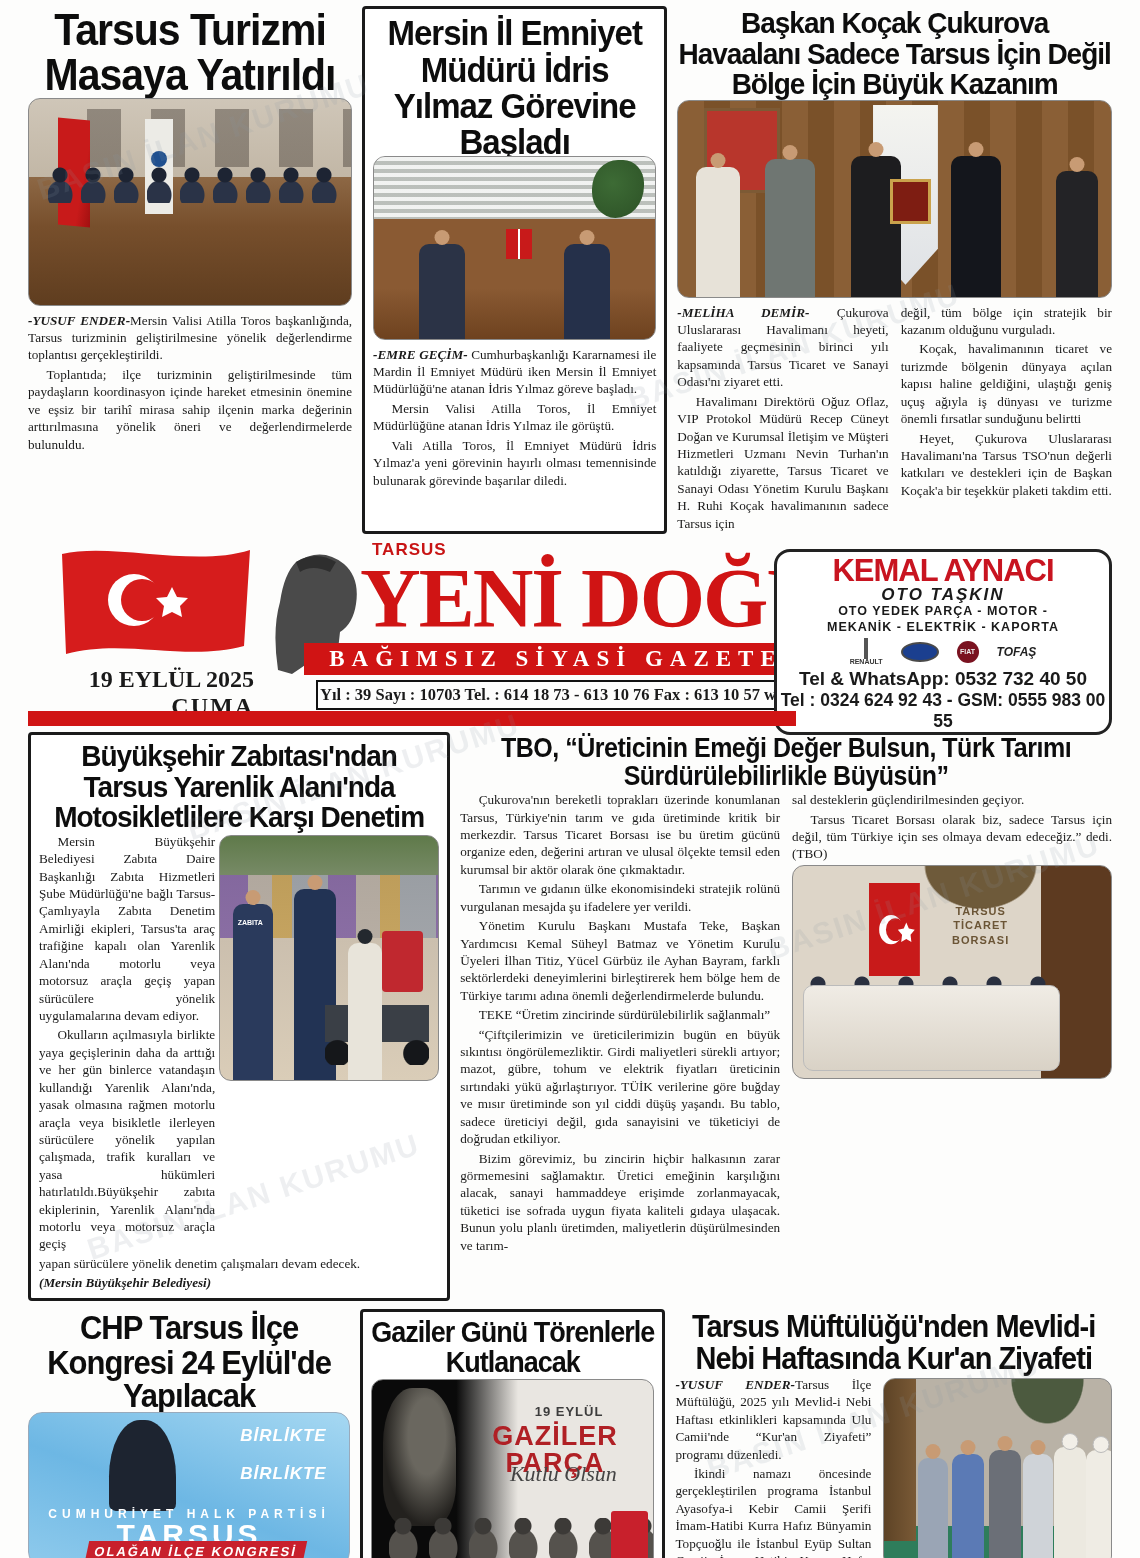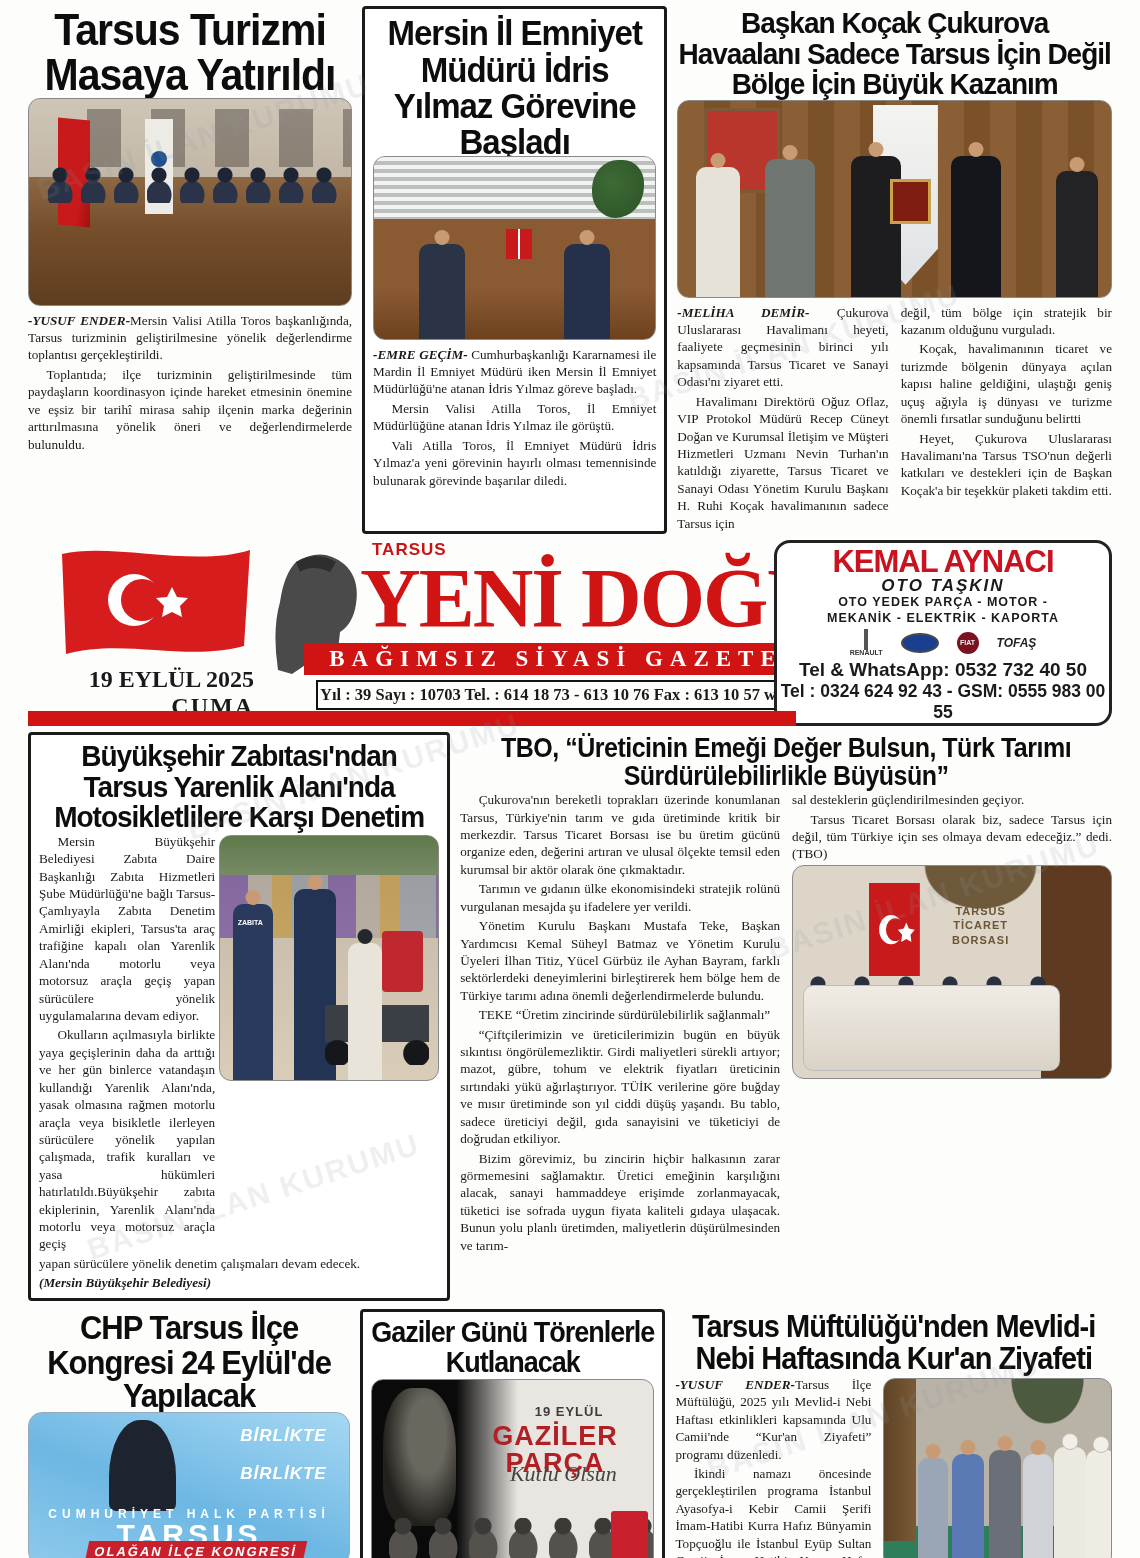--- a/index.html
+++ b/index.html
@@ -117,21 +117,21 @@
   .mh-center{position:absolute;left:232px;top:0;width:548px;text-align:left}
   .mh-city{color:#c81414;font:bold 17px "Liberation Sans",sans-serif;letter-spacing:1px;margin-left:112px}
   .mh-title{color:#d01414;font-weight:bold;font-size:84px;line-height:.92;letter-spacing:-2px;margin-left:100px;
             font-family:"Liberation Serif",serif;white-space:nowrap}
   .mh-sub{background:#d01414;color:#fff;font:bold 23px "Liberation Serif",serif;letter-spacing:7px;
           text-align:center;padding:3px 0;margin:6px 0 5px 44px}
   .mh-info{border:2px solid #111;font-weight:bold;font-size:16.5px;text-align:center;padding:3px 2px;margin-left:56px;white-space:nowrap}
   .mh-ata{position:absolute;left:238px;top:8px}
   .mh-redbar{position:absolute;left:0;bottom:0;width:768px;height:15px;background:#d01414}
   
-  .adbox{position:absolute;right:0;top:0;width:332px;height:180px;border:3px solid #222;border-radius:16px;
+  .adbox{position:absolute;right:0;top:9px;width:332px;height:180px;border:3px solid #222;border-radius:16px;
          overflow:hidden;text-align:center;background:#fff;font-family:"Liberation Sans",sans-serif}
   .ad-title{color:#c81420;font-weight:bold;font-size:31px;letter-spacing:-1px;line-height:1;margin-top:3px}
   .ad-sub{font-weight:bold;font-style:italic;font-size:17px;letter-spacing:2px;line-height:1.05}
   .ad-l1,.ad-l2{font-weight:bold;font-size:12.5px;letter-spacing:1px;line-height:1.25}
   .brands{display:flex;justify-content:center;align-items:center;gap:18px;height:30px;margin:2px 0}
   .b-ren{width:16px;height:22px;background:#888;transform:rotate(45deg) scaleY(.6);border:2px solid #555}
   .b-ford{width:34px;height:16px;border-radius:50%;background:#1b3f8f;border:2px solid #4a4a4a}
   .b-fiat{width:22px;height:22px;border-radius:50%;background:#7a1220;color:#eee;font:bold 7px "Liberation Sans",sans-serif;line-height:22px}
   .b-tofas{font:bold italic 12px "Liberation Sans",sans-serif;color:#222}
   .b-lbl{font:bold 7px "Liberation Sans",sans-serif;color:#333;display:block}

